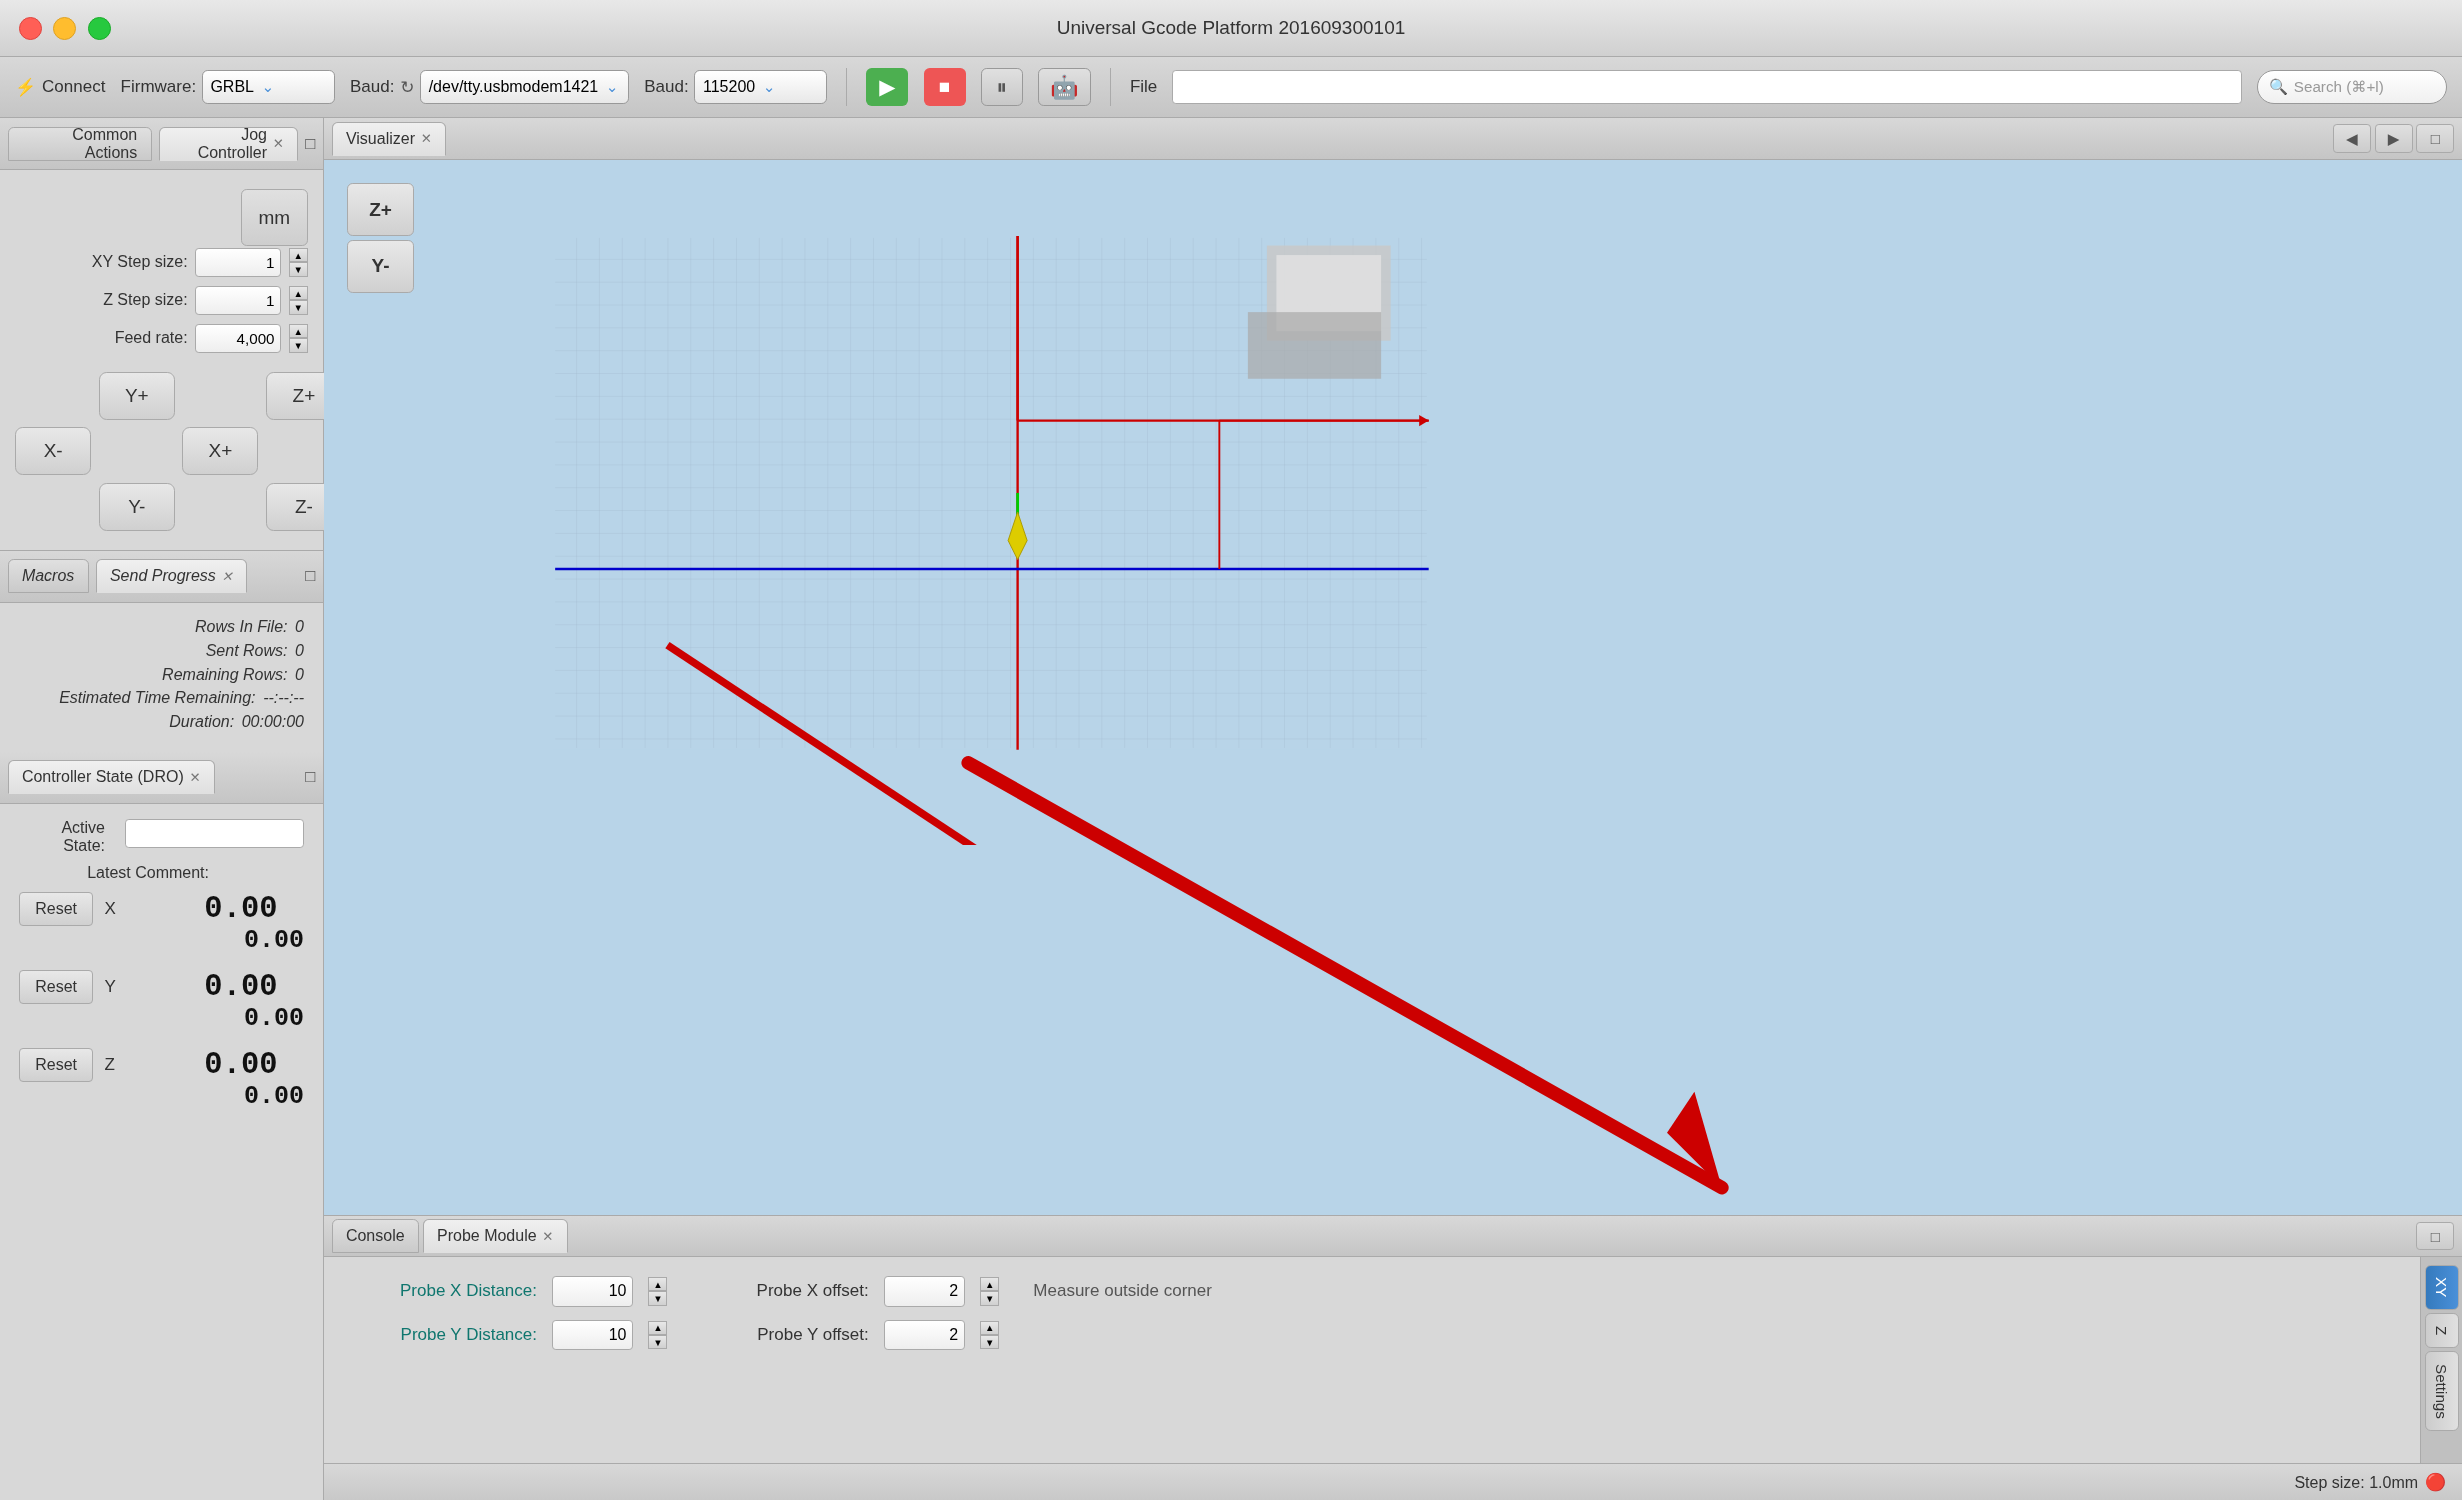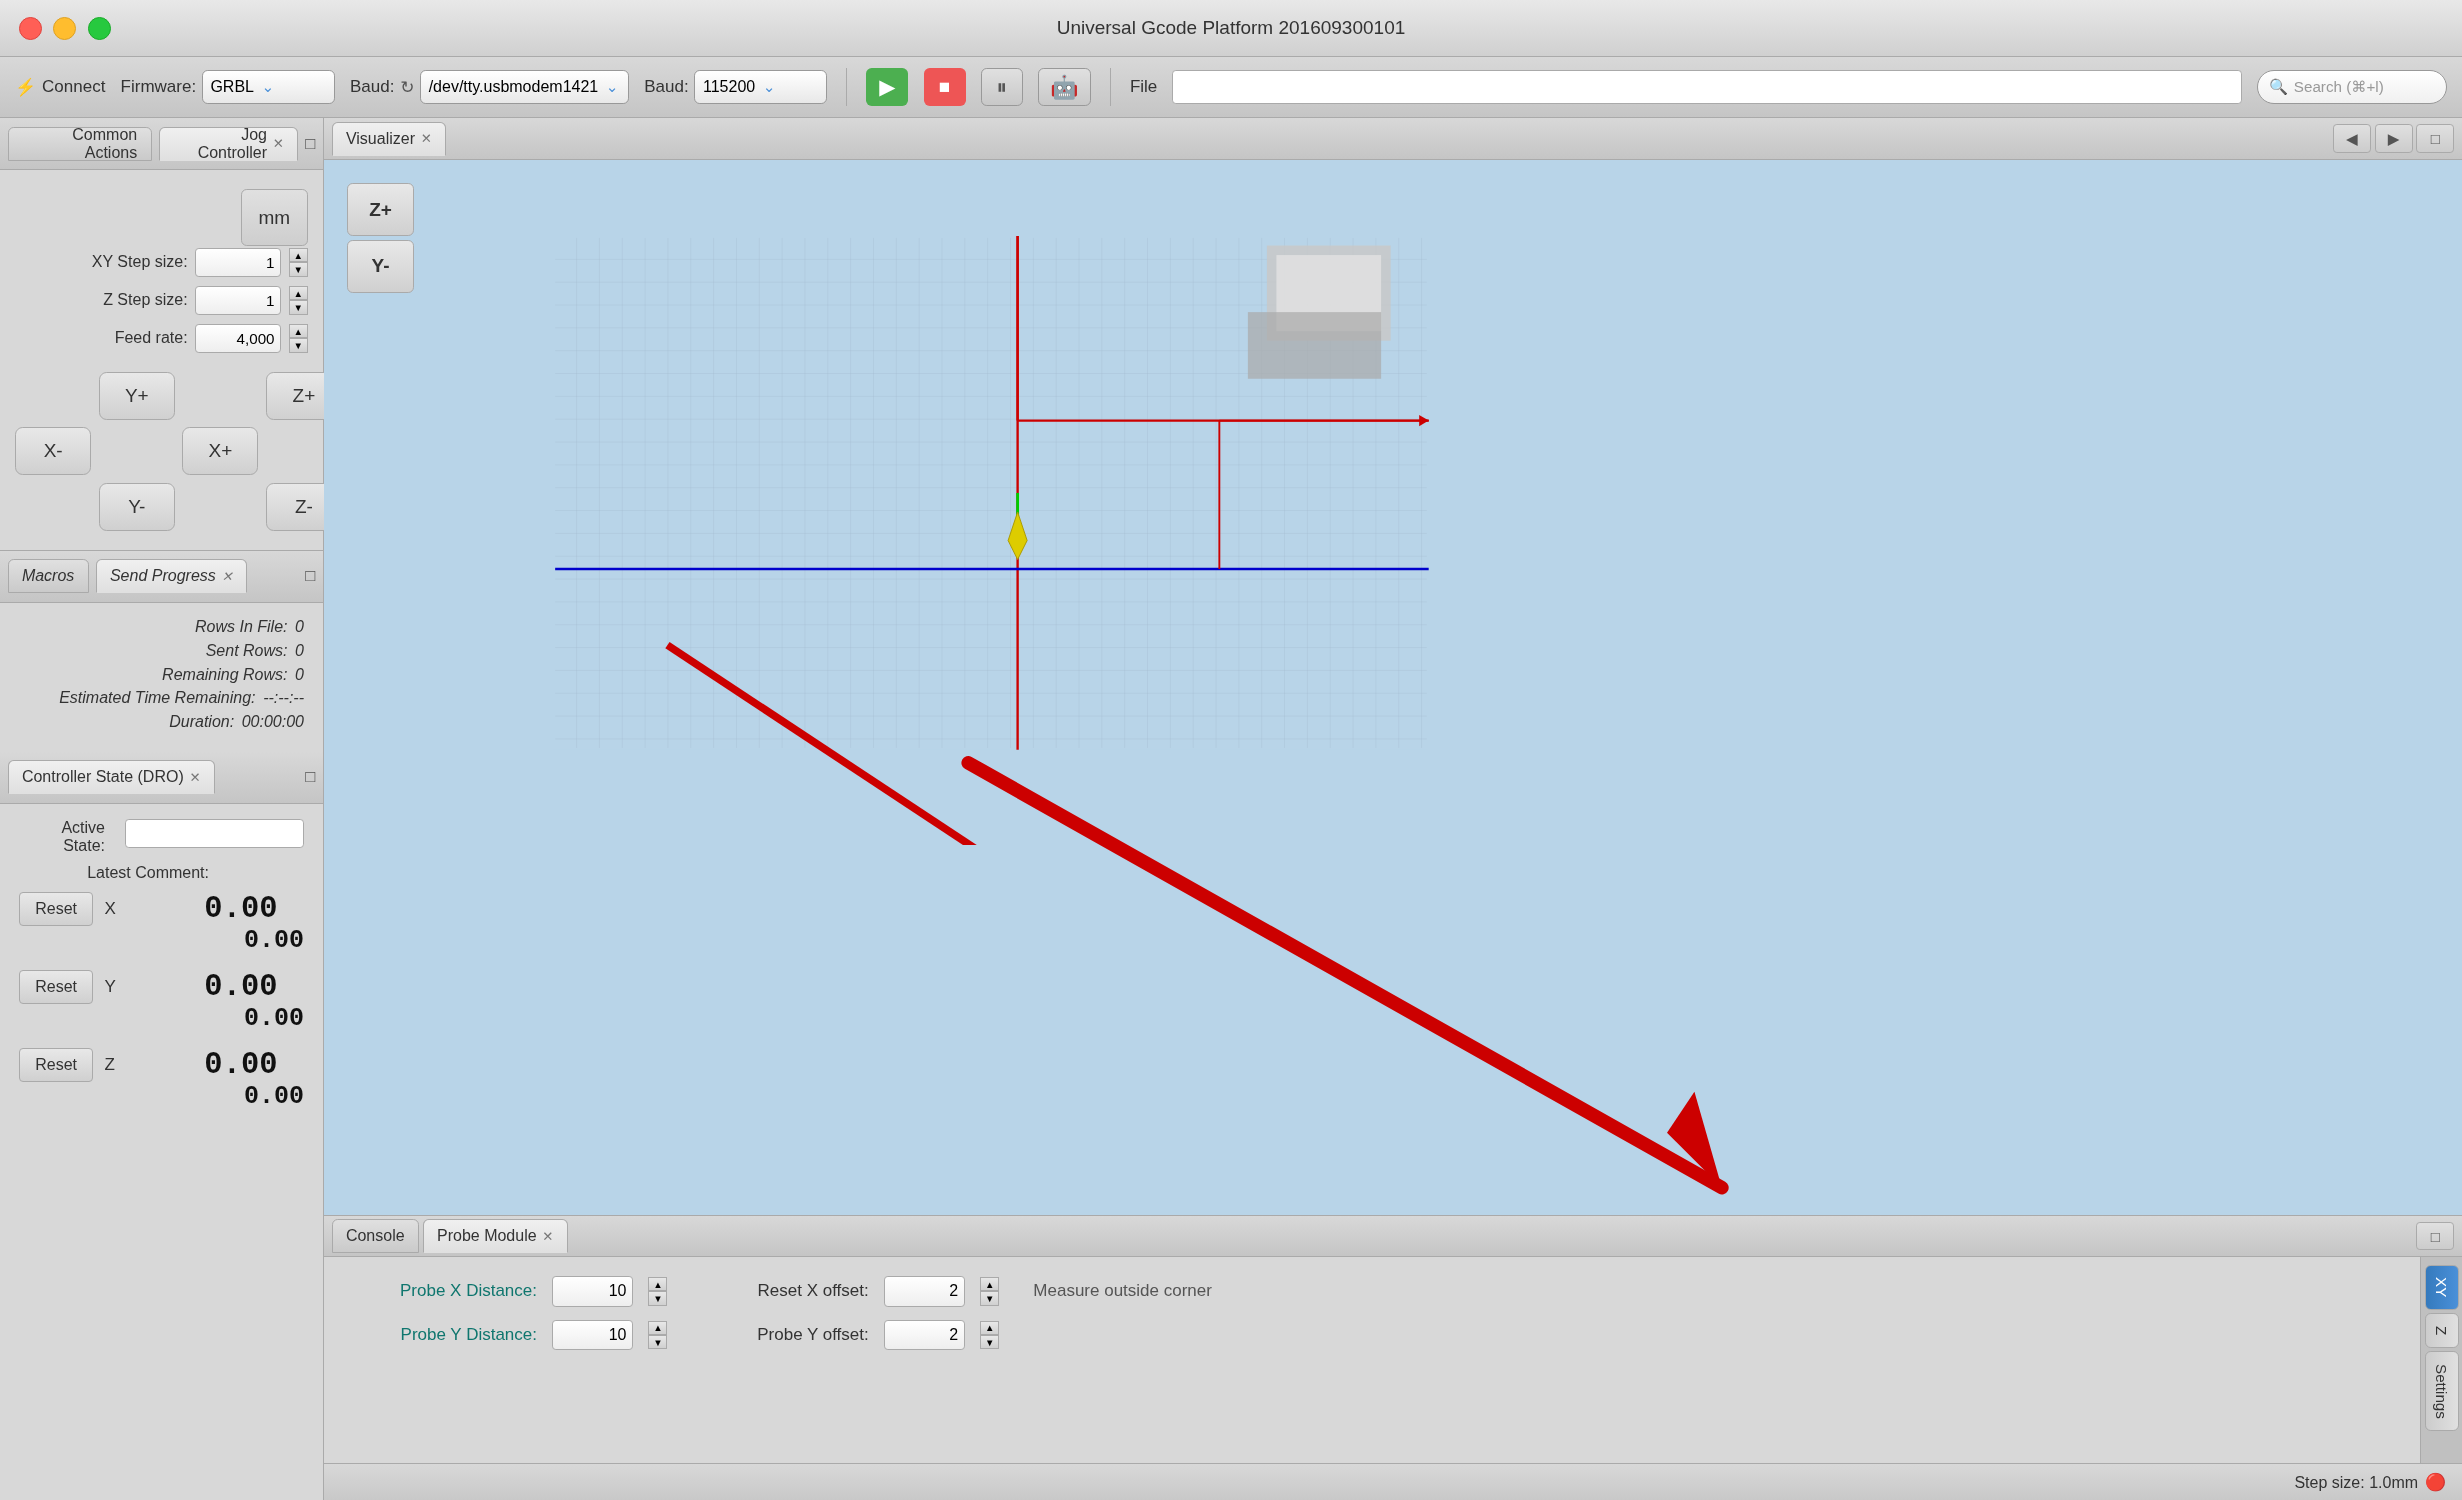--- a/index.html
+++ b/index.html
@@ -408,21 +408,21 @@
       <div class="console-content">
 
         <div class="probe-content">
           <div class="probe-row">
             <span class="probe-label">Probe X Distance:</span>
             <input class="probe-input" type="text" value="10" style="">
             <div class="jog-spin" style="margin-right:15.2px;">
               <div class="jog-spin-btn">▲</div>
               <div class="jog-spin-btn">▼</div>
             </div>
-            <span class="probe-offset-label">Reset X offset:</span>
+            <span class="probe-offset-label">Probe X offset:</span>
             <input class="probe-input" type="text" value="2" style="">
             <div class="jog-spin">
               <div class="jog-spin-btn">▲</div>
               <div class="jog-spin-btn">▼</div>
             </div>
             <span class="measure-label">Measure outside corner</span>
           </div>
           <div class="probe-row">
             <span class="probe-label">Probe Y Distance:</span>
             <input class="probe-input" type="text" value="10" style="">

